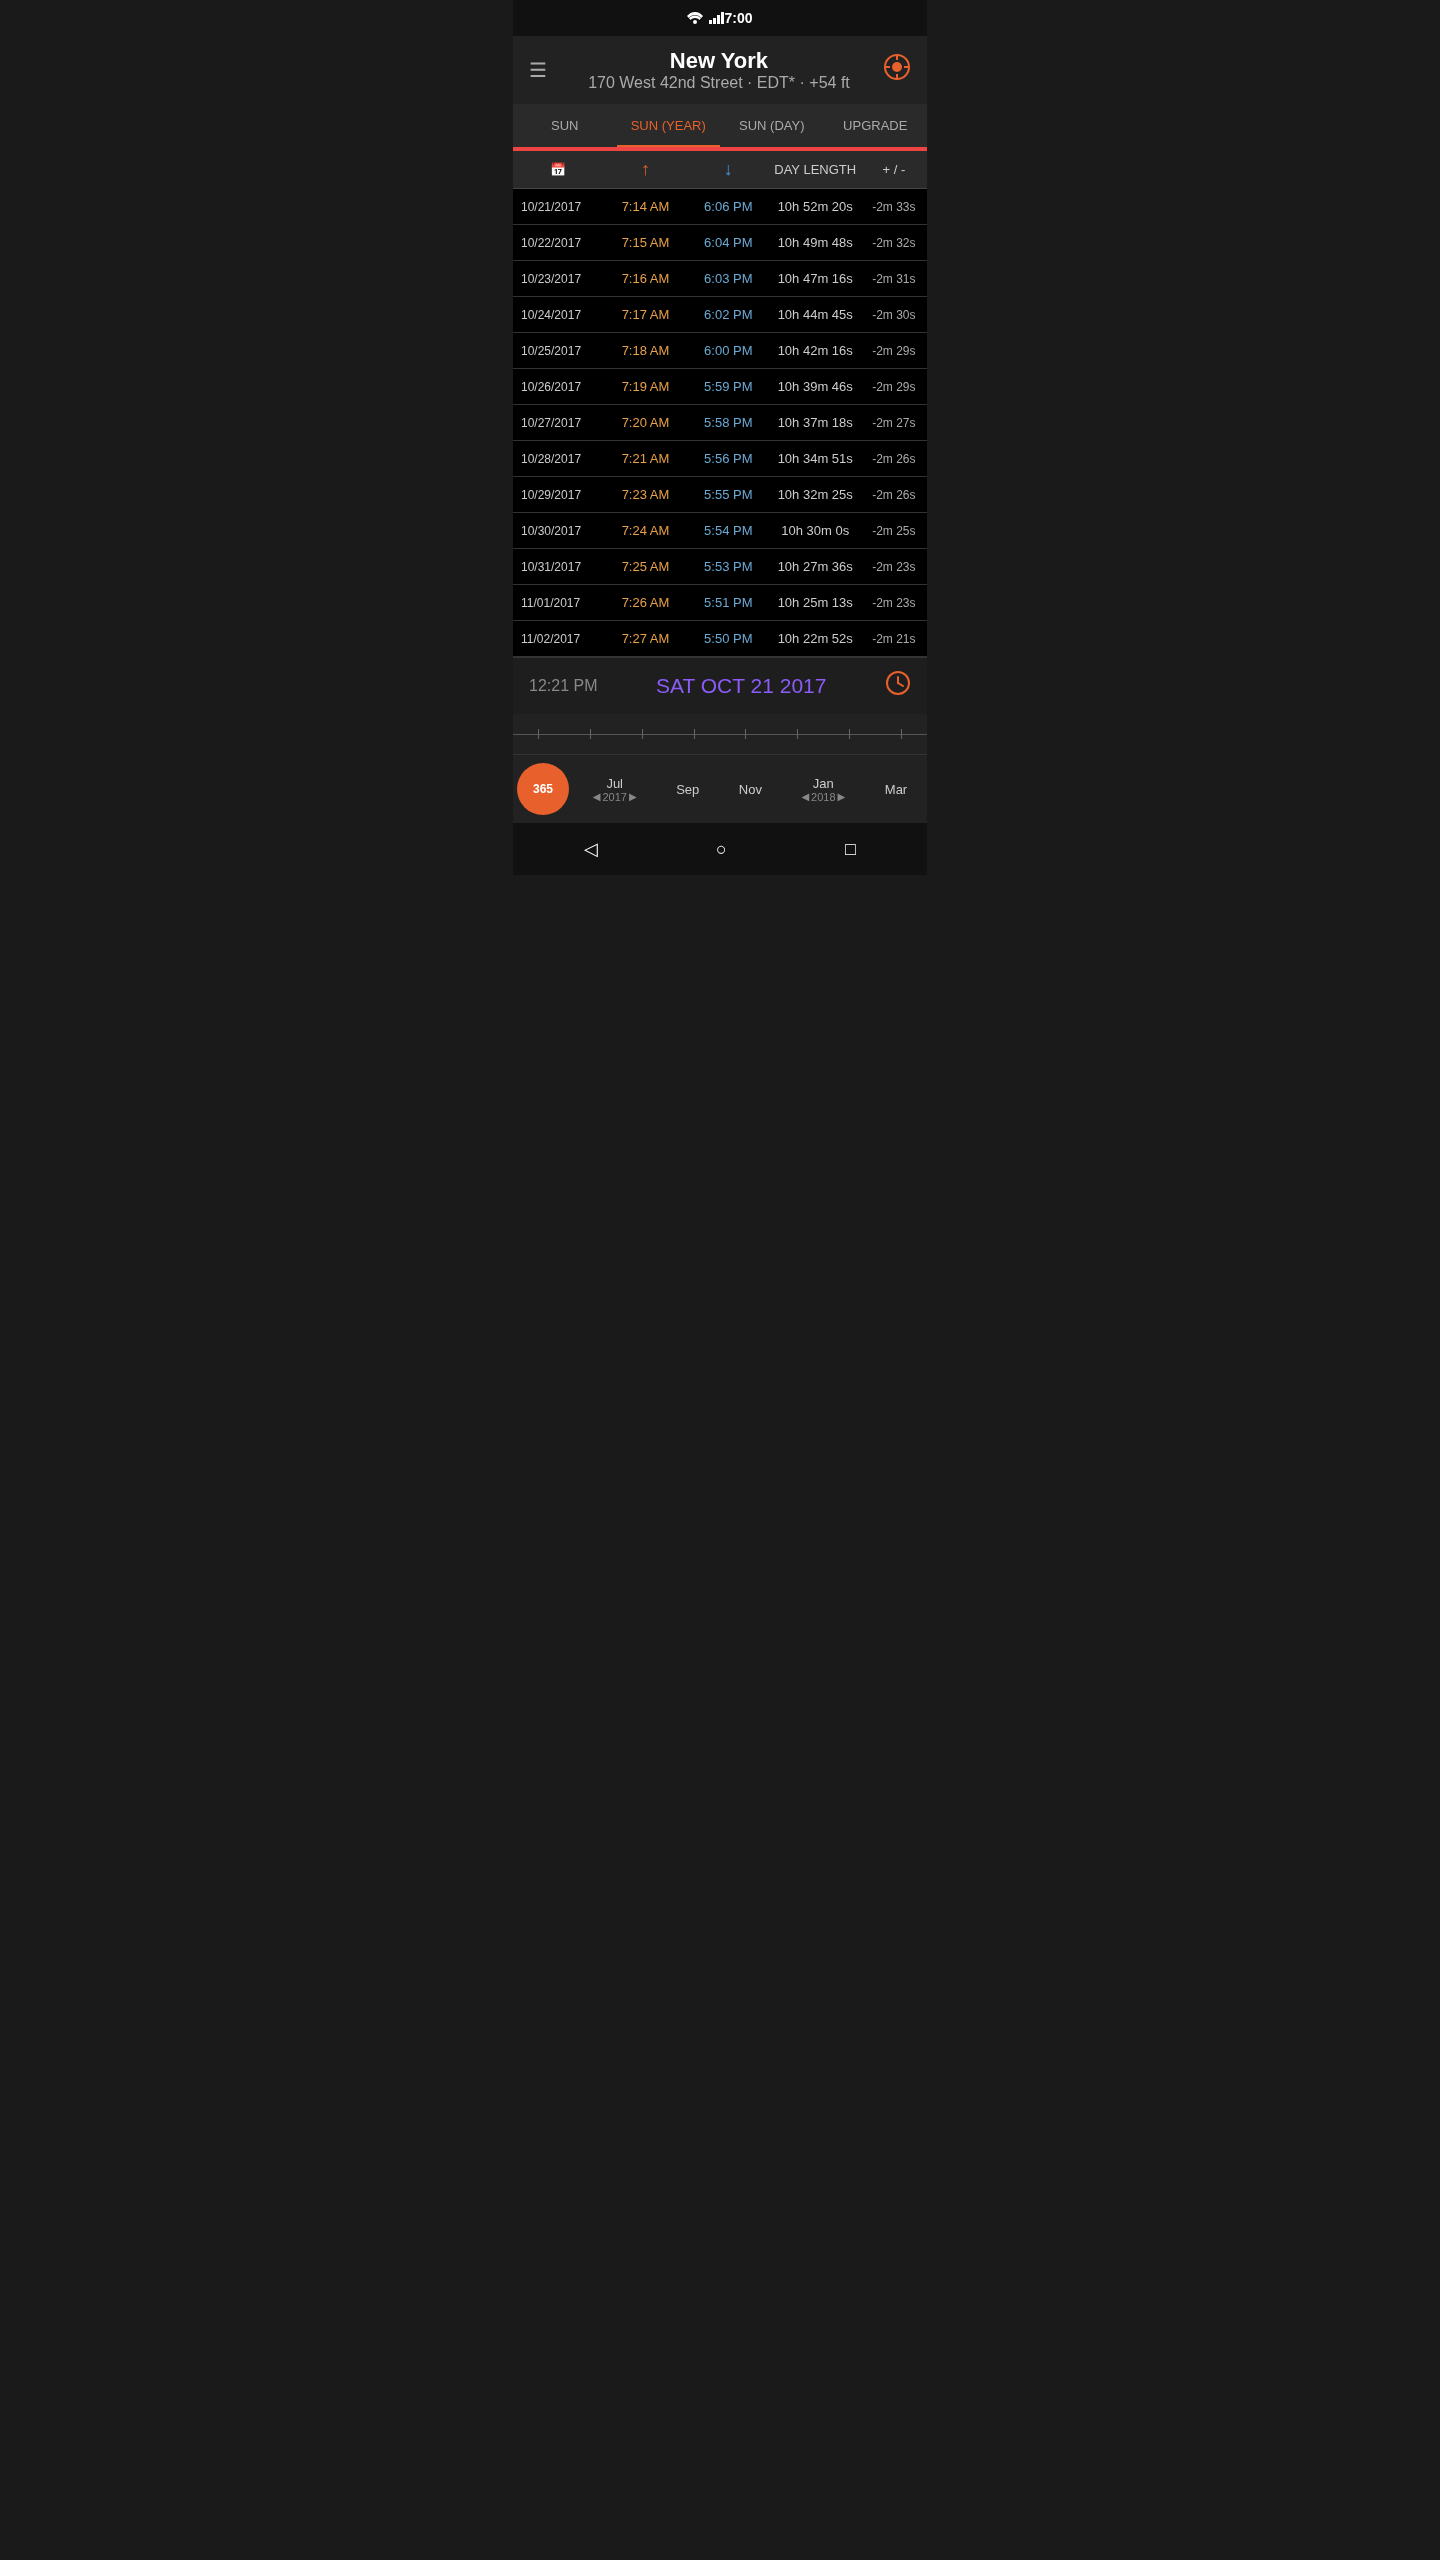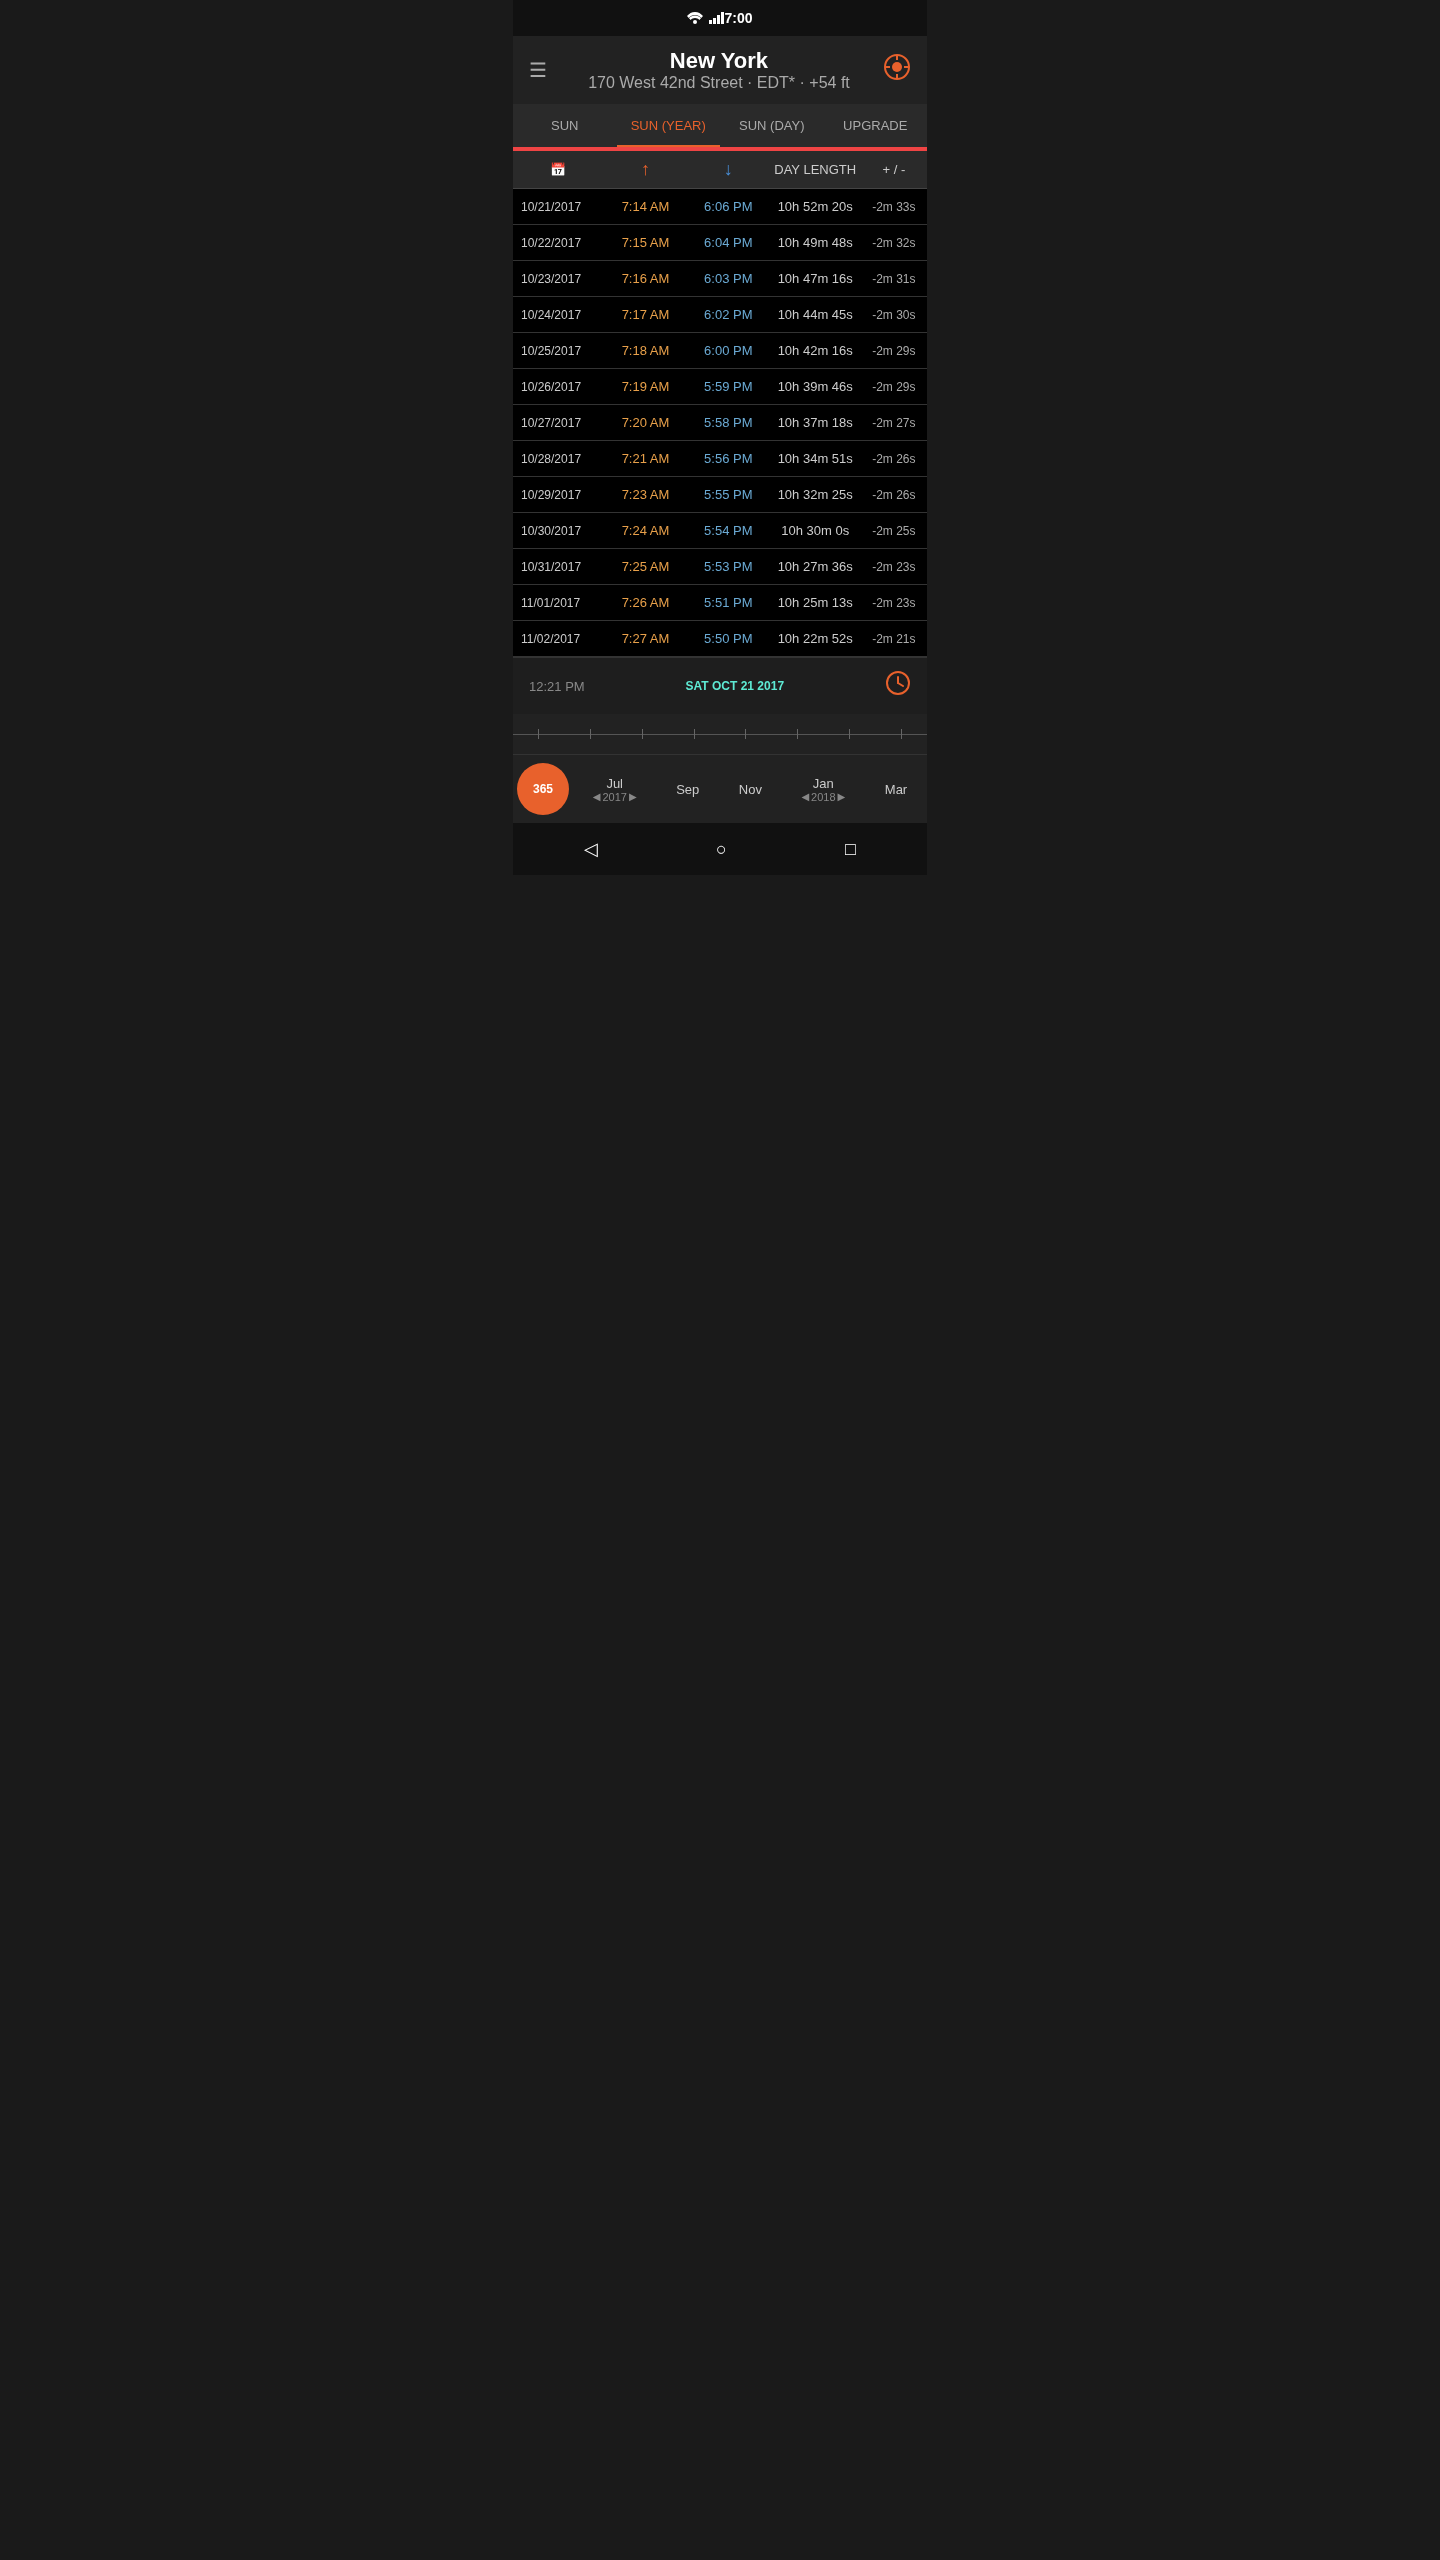--- a/index.html
+++ b/index.html
@@ -200,28 +200,28 @@
     .bottom-status {
       background-color: #1e1e1e;
       display: flex;
       justify-content: space-between;
       align-items: center;
       padding: 12px 16px;
       border-top: 1px solid #333;
     }
 
     .bottom-status-time {
-      font-size: 13px;
+      font-size: 16px;
       color: #888888;
     }
 
     .bottom-status-date {
-      font-size: 12px;
-      font-weight: bold;
-      color: #5eead4;
+      font-size: 21px;
+      font-weight: normal;
+      color: #8b5cf6;
       text-align: center;
       flex: 1;
     }
 
     .clock-icon {
       color: #e8612c;
       font-size: 24px;
     }
 
     

